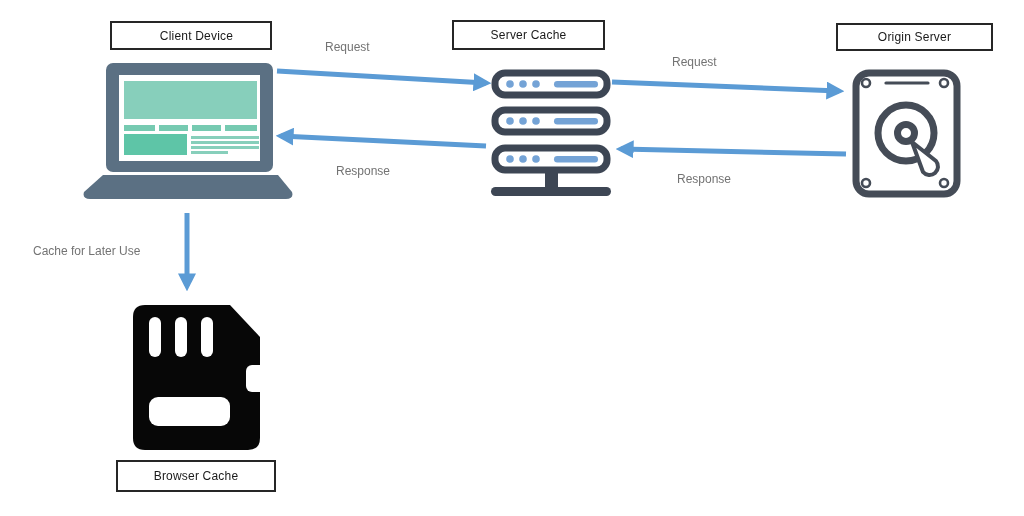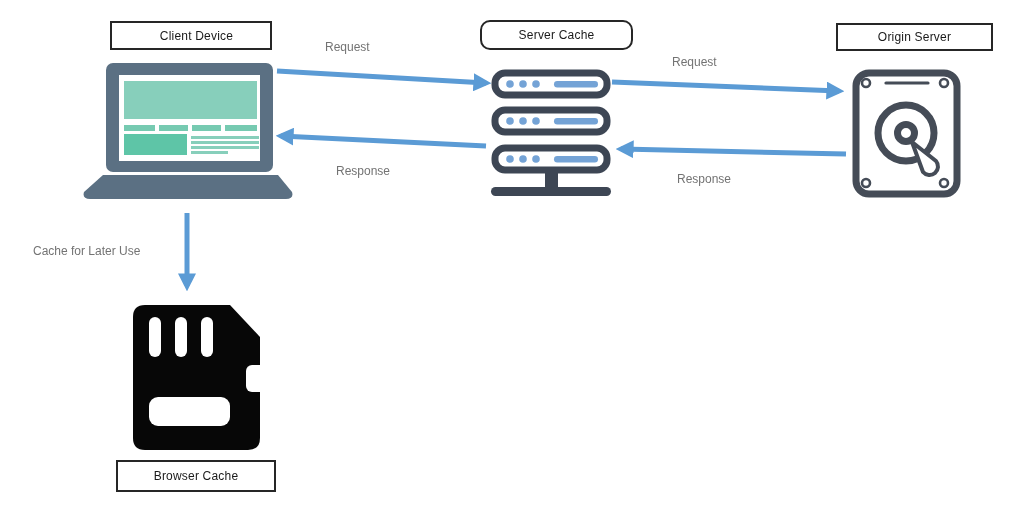--- a/index.html
+++ b/index.html
@@ -104,21 +104,21 @@
 
     <line x1="277" y1="71" x2="486" y2="83" class="arrow-line" marker-end="url(#ah)"></line>
     <line x1="486" y1="146" x2="281" y2="136" class="arrow-line" marker-end="url(#ah)"></line>
     <line x1="612" y1="82" x2="839" y2="91" class="arrow-line" marker-end="url(#ah)"></line>
     <line x1="846" y1="154" x2="621" y2="149" class="arrow-line" marker-end="url(#ah)"></line>
     <line x1="187" y1="213" x2="187" y2="286" class="arrow-line" marker-end="url(#ah)"></line>
   </svg>
 
   <div class="node-label" style="left:110px; top:21px; width:162px; height:29px;padding-left:11px;">Client Device</div>
 
-  <div class="node-label" style="left:480px; top:20px; width:153px; height:30px;border-radius:10px;">Server Cache</div>
+  <div class="node-label" style="left:452px; top:20px; width:153px; height:30px;">Server Cache</div>
 
   <div class="node-label" style="left:836px; top:23px; width:157px; height:28px;">Origin Server</div>
 
   <div class="node-label" style="left:116px; top:460px; width:160px; height:32px;">Browser Cache</div>
 
   <div class="edge-label" style="left:325px; top:40px; width:100px;">Request</div>
 
   <div class="edge-label" style="left:672px; top:55px; width:100px;">Request</div>
 
   <div class="edge-label" style="left:336px; top:164px; width:100px;">Response</div>

